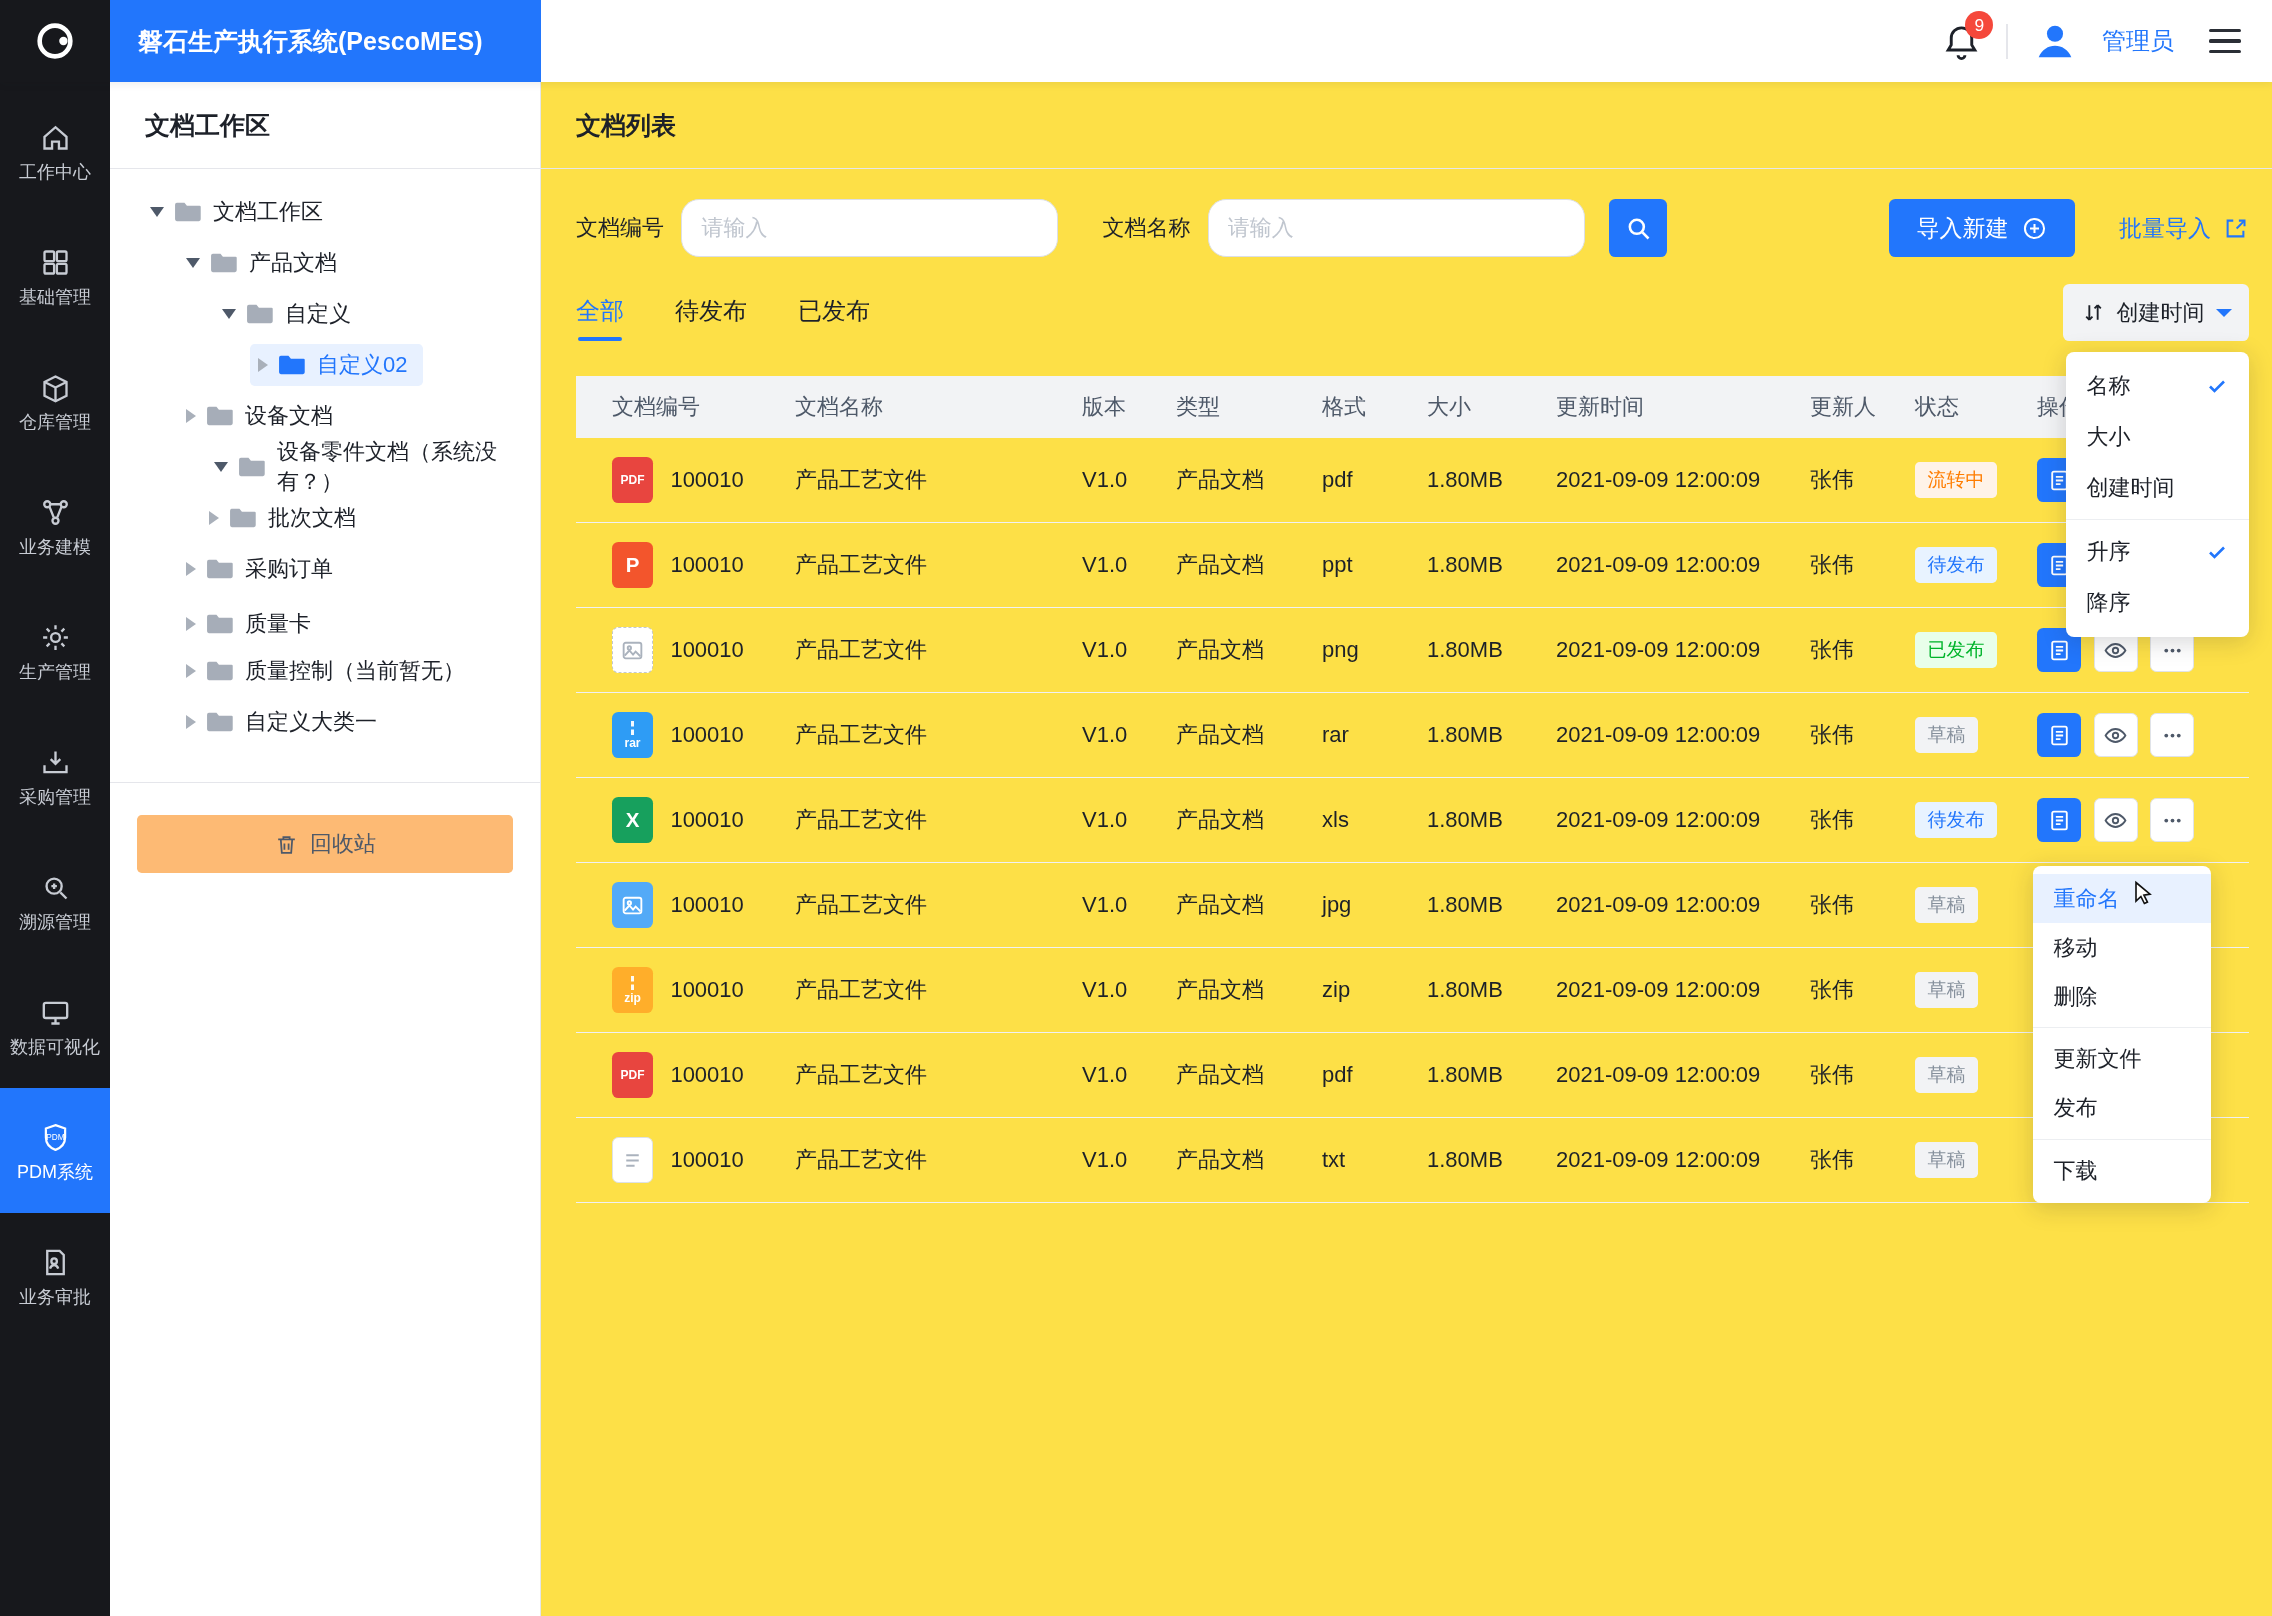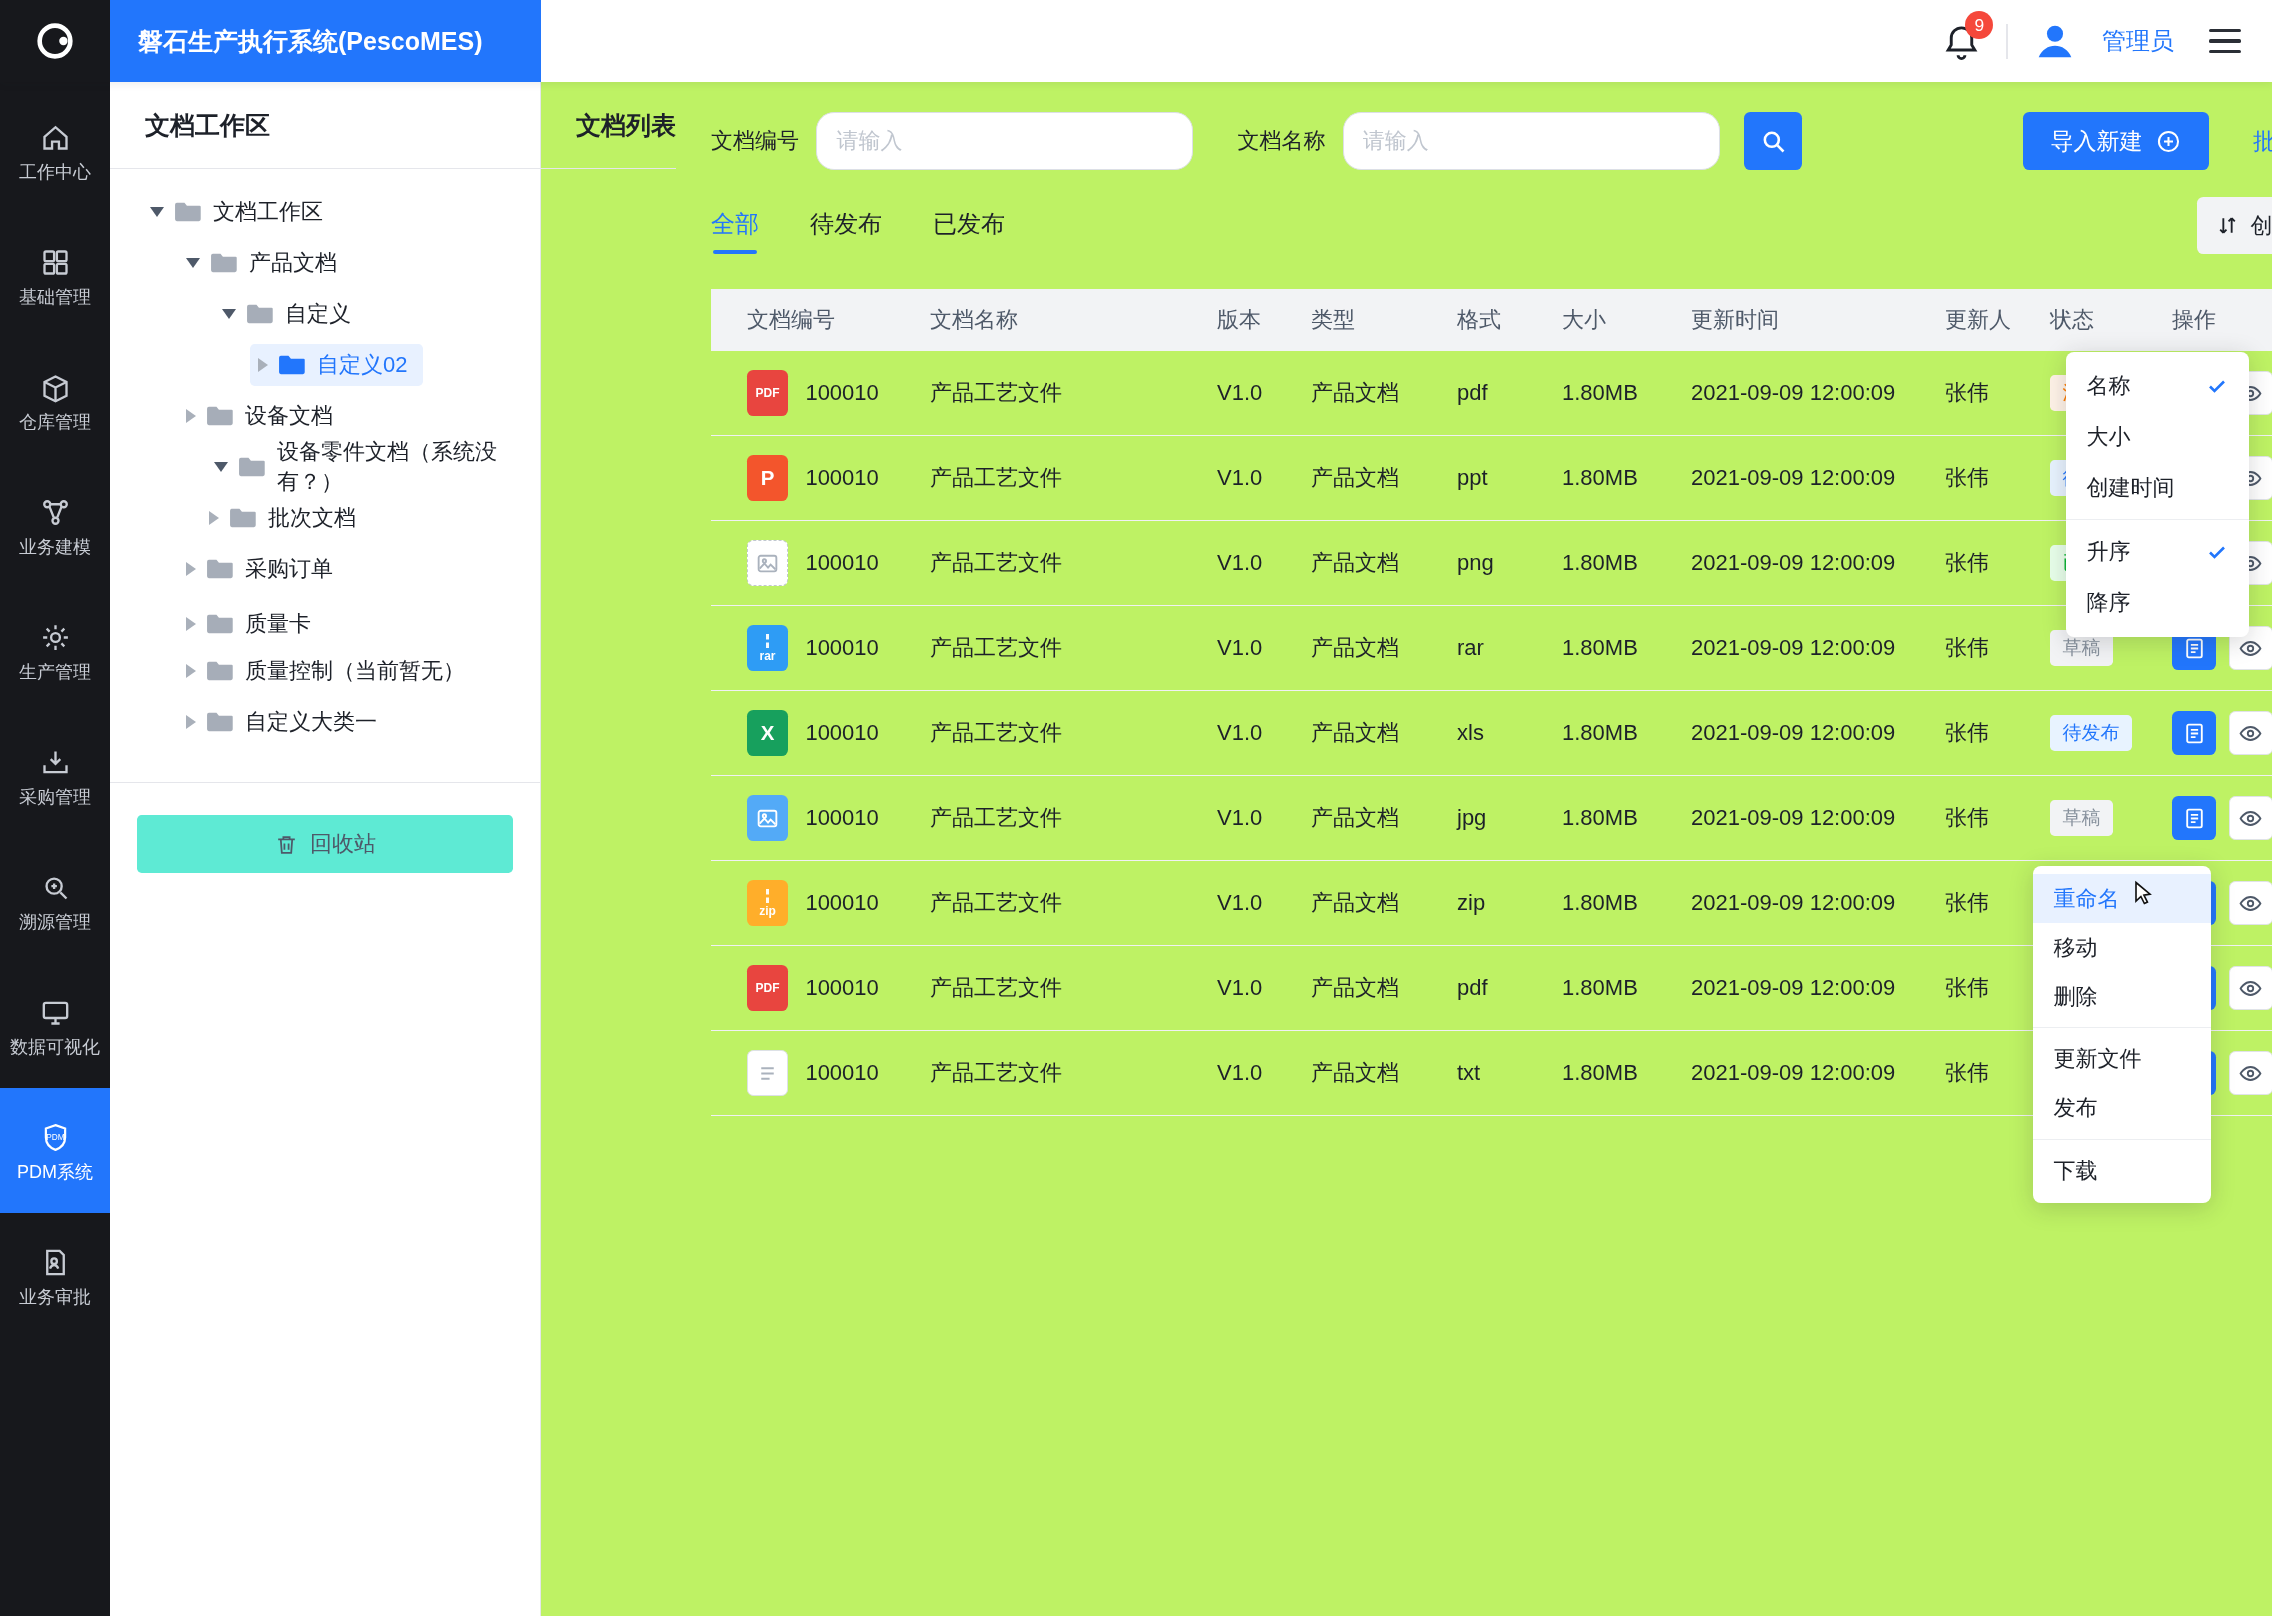--- a/index.html
+++ b/index.html
@@ -57,26 +57,26 @@
   .tree-row{height:51px;display:flex;align-items:center;font-size:22px;cursor:pointer}
   .tree-row .inner{display:flex;align-items:center;gap:11px;padding:6.3px 16px 6.3px 8px;border-radius:4.7px}
   .tree-row.selected .inner{background:#e8f1ff;color:var(--primary)}
   .caret{width:0;height:0;border-style:solid;flex:none}
   .caret.down{border-width:10.3px 7px 0 7px;border-color:#4e5969 transparent transparent transparent}
   .caret.right{border-width:7px 0 7px 10.3px;border-color:transparent transparent transparent #a9b0ba}
   .folder{width:27px;height:22px;color:#a6adb8;flex:none}
   .folder svg{width:27px;height:22px}
   .tree-row.selected .folder{color:var(--primary)}
   .recycle-sep{margin-top:35px;border-top:0.8px solid var(--line)}
-  .recycle-btn{margin:32px 27px 0;height:58px;background:#5eead4;border-radius:4.7px;display:flex;align-items:center;
+  .recycle-btn{margin:32px 27px 0;height:58px;background:#fdba74;border-radius:4.7px;display:flex;align-items:center;
     justify-content:center;gap:11px;color:var(--muted);font-size:22px;cursor:pointer}
   .recycle-btn svg{width:25px;height:25px}
 
   
-  .content{flex:1;display:flex;flex-direction:row;min-width:0;background:#bef264}
+  .content{flex:1;display:flex;flex-direction:column;min-width:0;background:#fde047}
   .content-body{padding:30px 24px 0 35px;flex:1;position:relative}
 
   .filter-row{display:flex;align-items:center}
   .f-label{margin-right:17.4px;flex:none}
   .f-label.second{margin-left:44px}
   .f-input{width:377px;height:58px;border:0.8px solid #dcdfe6;border-radius:18px;padding:0 19px;font-size:22px;
     color:var(--text);outline:none;font-family:inherit}
   .f-input::placeholder{color:#c0c6cf}
   .search-btn{width:58px;height:58px;background:var(--primary);border:none;border-radius:6.3px;margin-left:24px;
     display:flex;align-items:center;justify-content:center;cursor:pointer}

